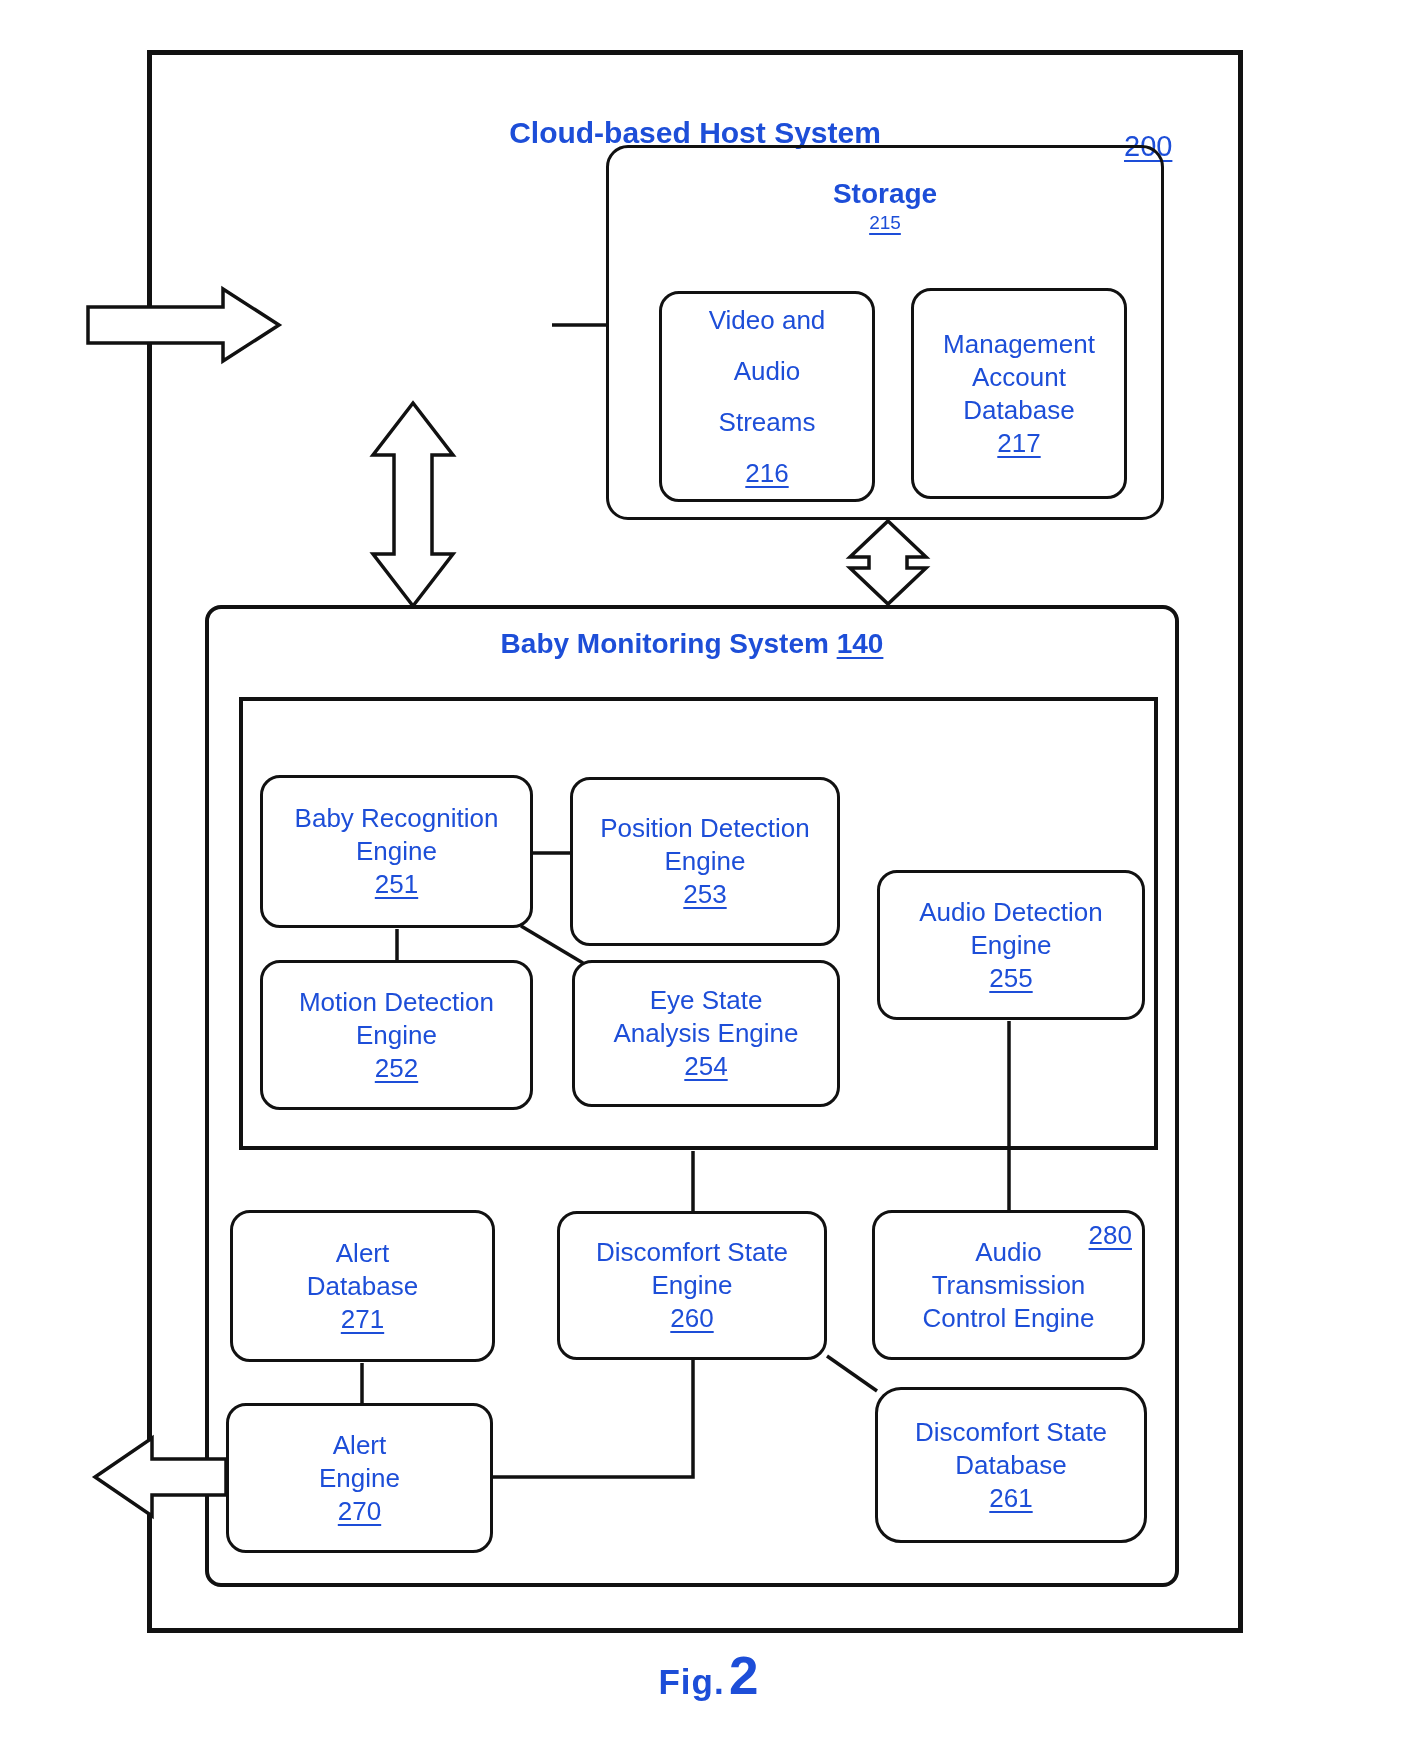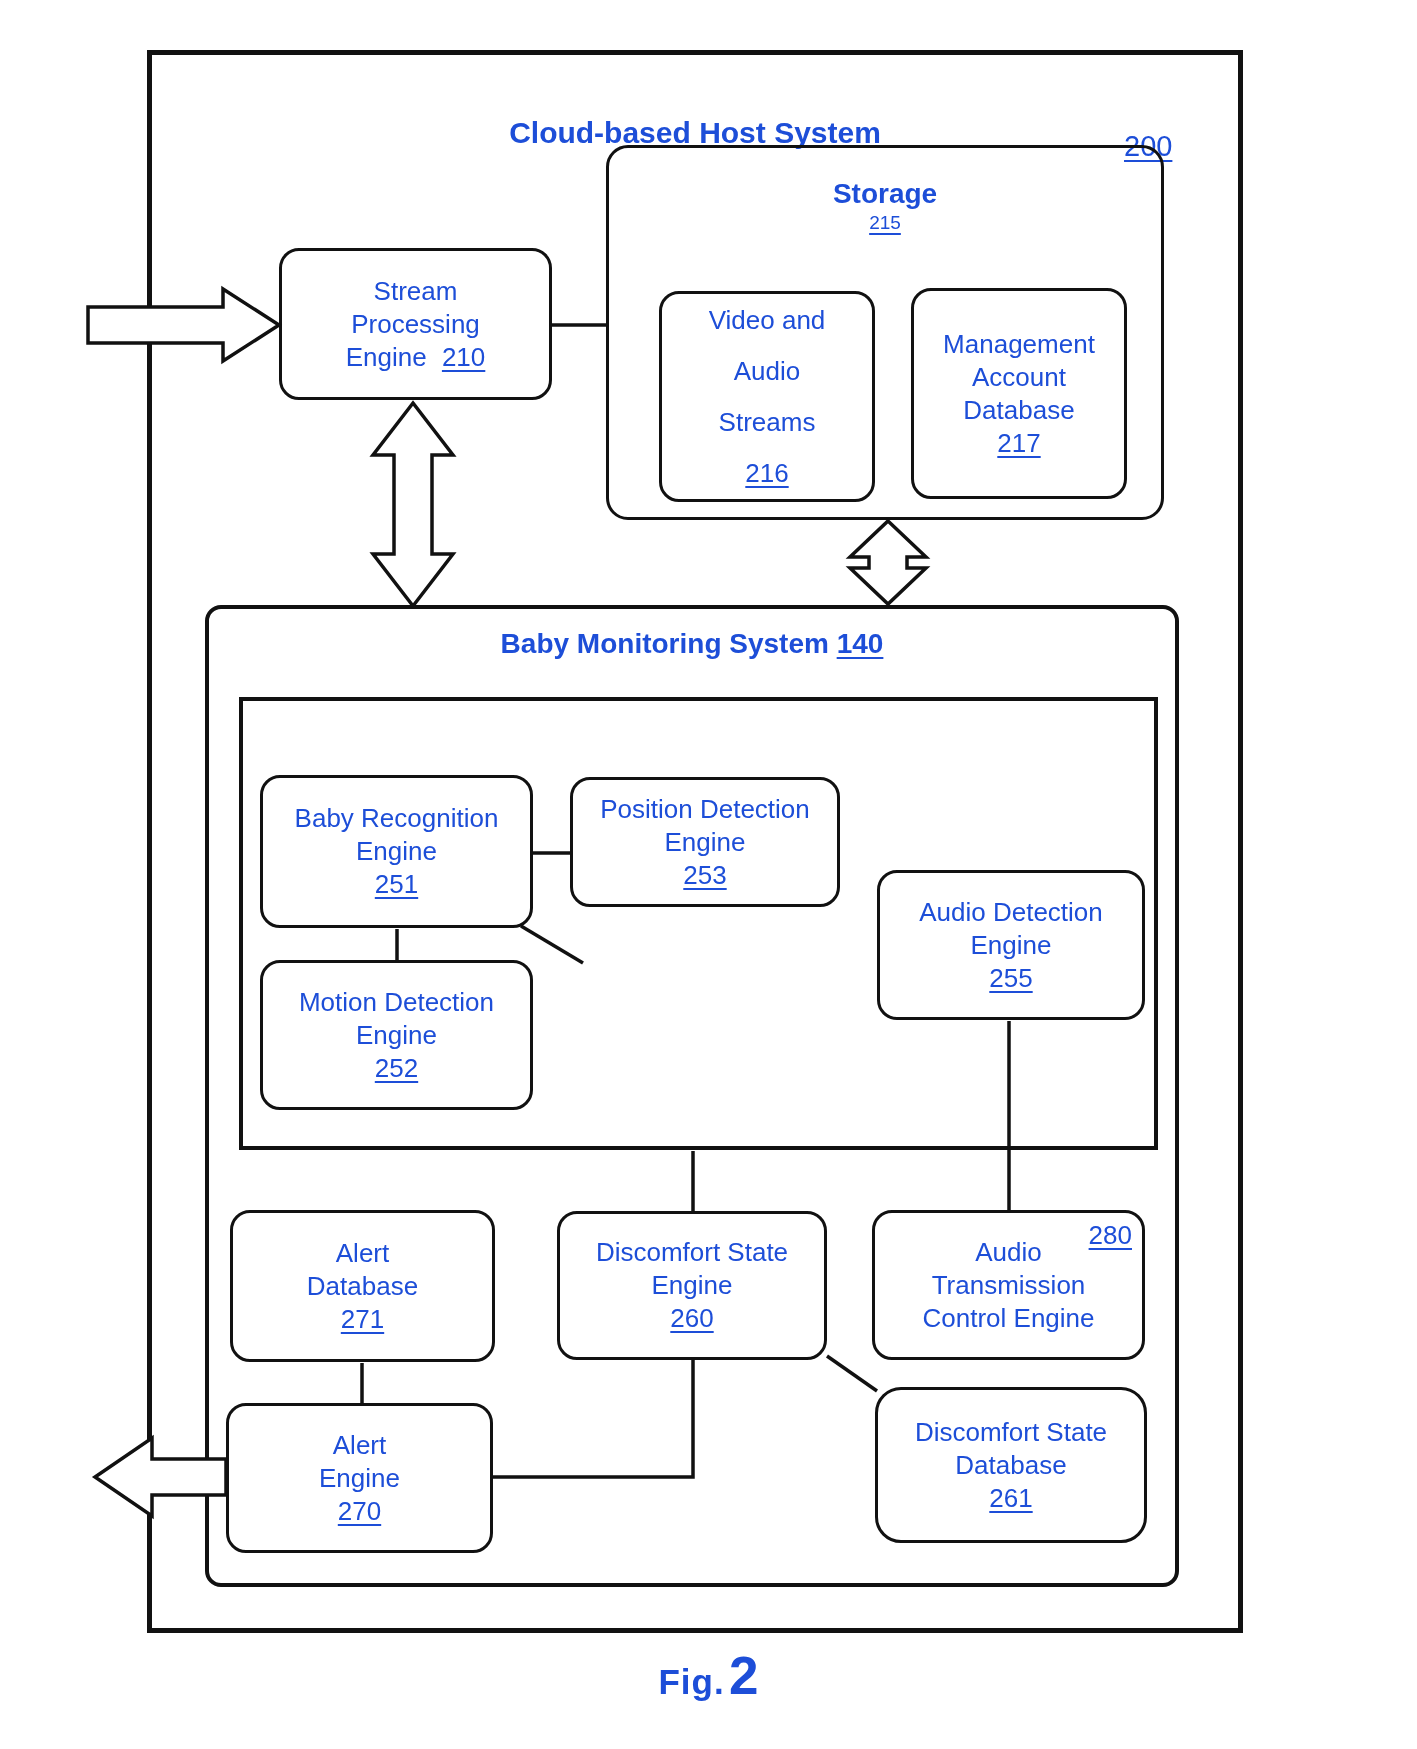--- a/index.html
+++ b/index.html
@@ -60,55 +60,52 @@
     </div>
 
     <div class="node" style="position:absolute;left:302px;top:140px;width:210px;height:205px;text-align:center;">
       <div>Management</div>
       <div>Account</div>
       <div>Database</div>
       <div><span class="ref">217</span></div>
     </div>
   </div>
 
-  <div class="node abs" style="left:279px;top:248px;width:273px;height:152px;">
-    <div>Stream</div>
-    <div>Processing</div>
-    <div>
-      <span>Engine</span>
-      <span class="ref" style="margin-left:8px;">210</span>
-    </div>
-  </div>
 
   <div class="abs group-box" style="left:205px;top:605px;width:974px;height:982px;"></div>
   <div class="abs box-title" style="left:205px;top:628px;width:974px;">
     <span>Baby Monitoring System</span>
     <span class="ref">140</span>
   </div>
 
   <div class="abs bae-box" style="left:239px;top:697px;width:919px;height:453px;"></div>
 
   <div class="node abs" style="left:260px;top:775px;width:273px;height:153px;">
     <div>Baby Recognition</div>
     <div>Engine</div>
     <div><span class="ref">251</span></div>
   </div>
 
-  <div class="node abs" style="left:570px;top:777px;width:270px;height:130px;">
+  <div class="node abs" style="left:570px;top:777px;width:270px;height:169px;">
     <div>Position Detection</div>
     <div>Engine</div>
     <div><span class="ref">253</span></div>
   </div>
 
   <div class="node abs" style="left:260px;top:960px;width:273px;height:150px;">
     <div>Motion Detection</div>
     <div>Engine</div>
     <div><span class="ref">252</span></div>
   </div>
 
+  <div class="node abs" style="left:572px;top:960px;width:268px;height:147px;">
+    <div>Eye State</div>
+    <div>Analysis Engine</div>
+    <div><span class="ref">254</span></div>
+  </div>
 
   <div class="node abs" style="left:877px;top:870px;width:268px;height:150px;">
     <div>Audio Detection</div>
     <div>Engine</div>
     <div><span class="ref">255</span></div>
   </div>
 
   <div class="node abs" style="left:230px;top:1210px;width:265px;height:152px;">
     <div>Alert</div>
     <div>Database</div>

